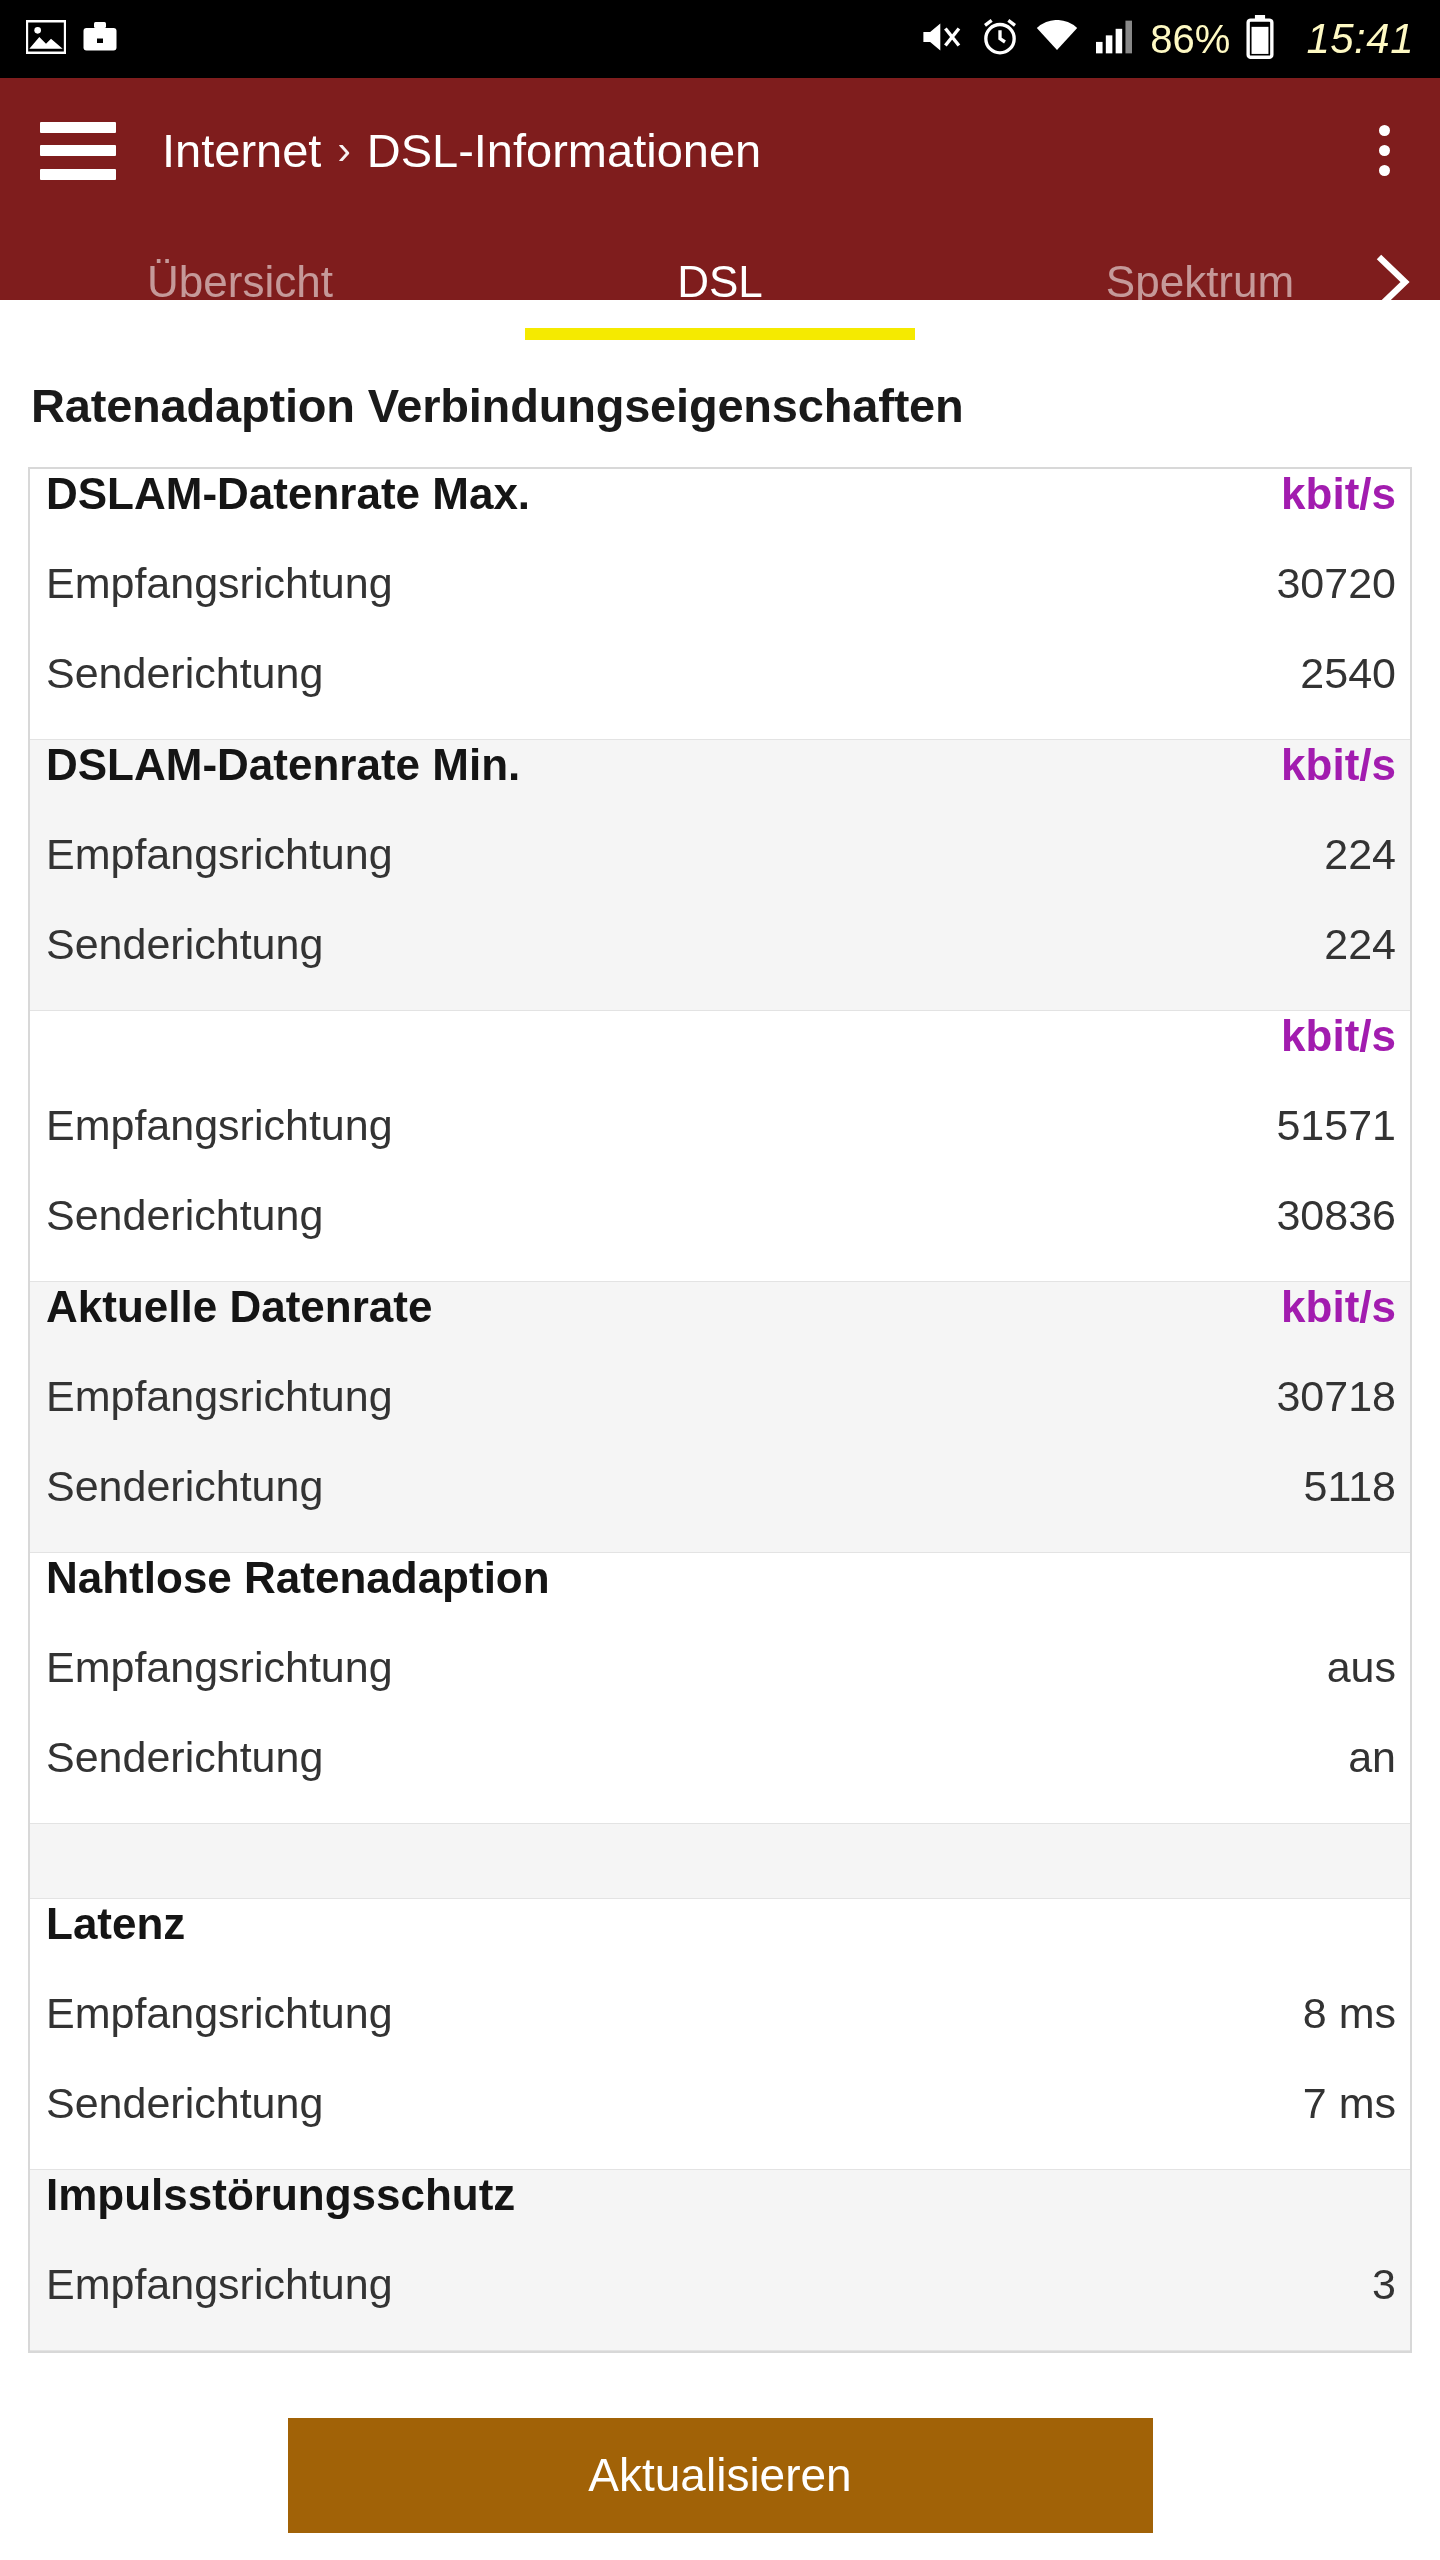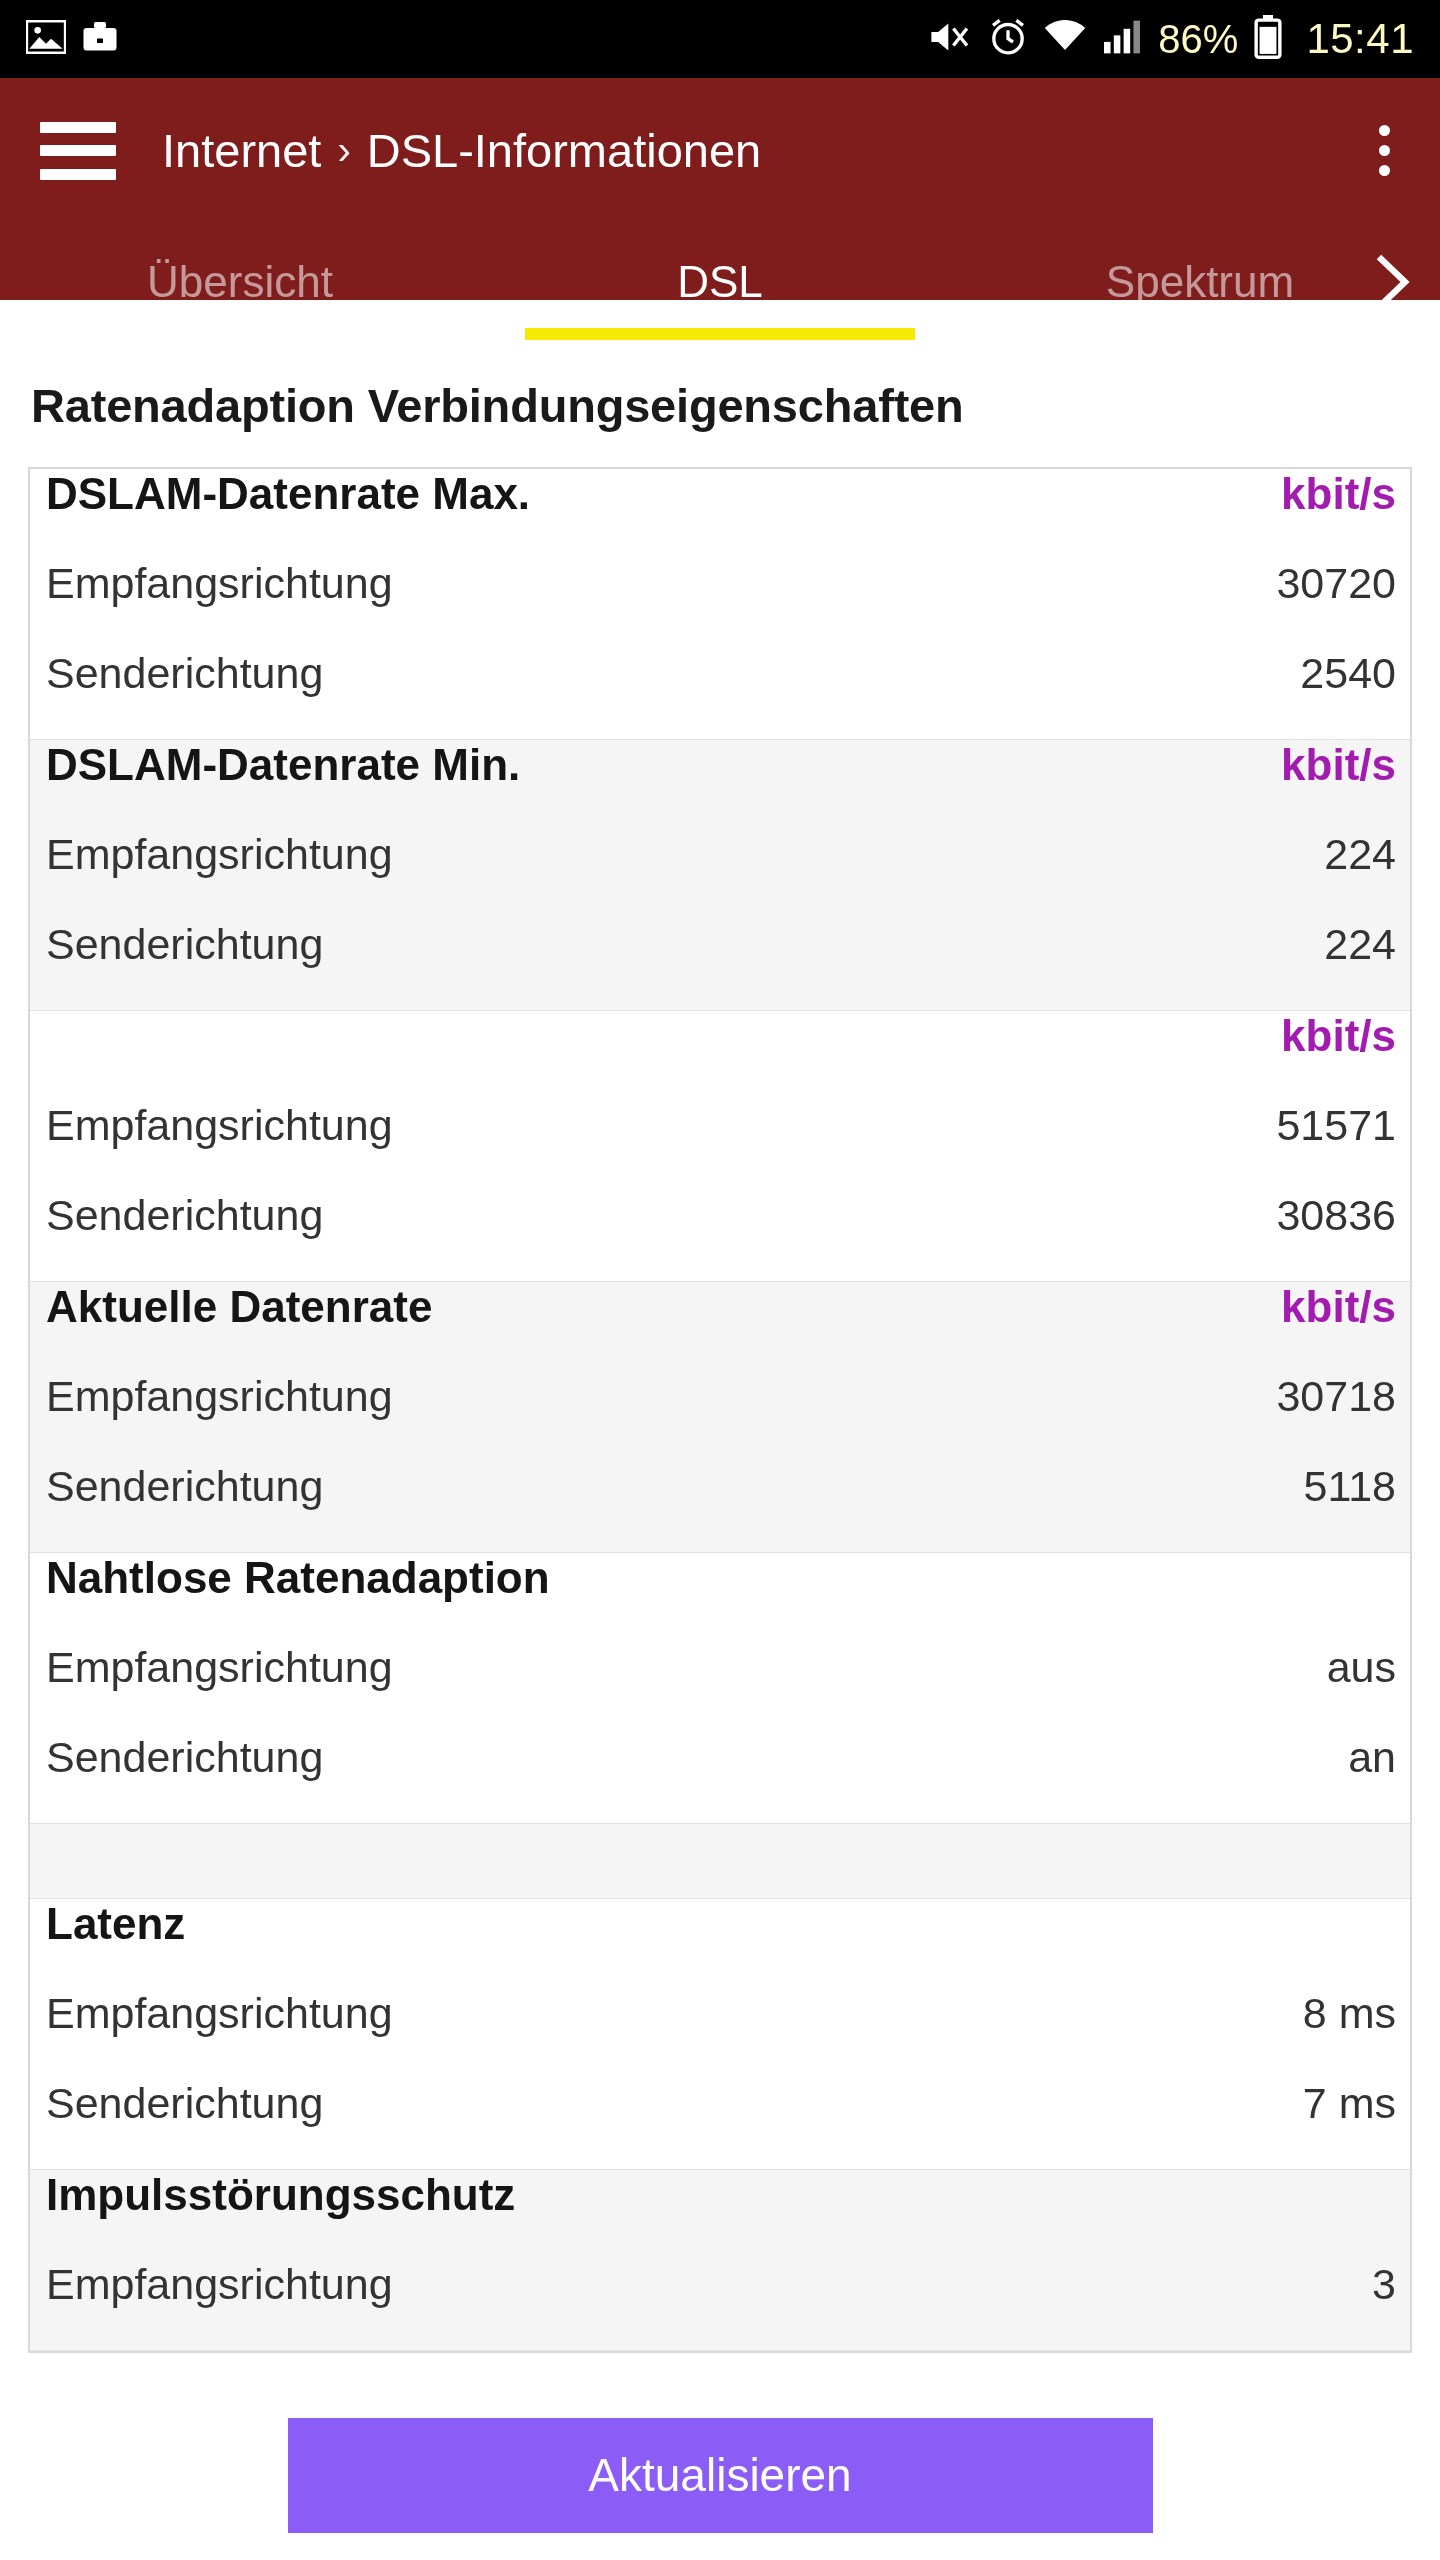--- a/index.html
+++ b/index.html
@@ -19,21 +19,22 @@
     align-items: center;
     padding: 0 26px;
     color: #fef9c3;
   }
   .status-left { display: flex; align-items: center; gap: 16px; }
   .status-right { margin-left: auto; display: flex; align-items: center; gap: 16px; }
   .status-time {
     font-size: 42px;
     letter-spacing: 0.5px;
     font-weight: 400;
-    margin-left: 8px;
+    margin-left: 16px;
+    font-style: italic;
   }
   .status-pct { font-size: 40px; font-weight: 500; }
   .sicon { display: inline-block; }
 
   
   .appbar {
     background: #7f1d1d;
     height: 222px;
     position: relative;
   }
@@ -182,21 +183,21 @@
     height: 170px;
     display: flex;
     align-items: center;
     justify-content: center;
     pointer-events: none;
   }
   .update-btn {
     pointer-events: auto;
     width: 865px;
     height: 115px;
-    background: #8b5cf6;
+    background: #a16207;
     color: #ffffff;
     font-size: 46px;
     border: none;
     display: flex;
     align-items: center;
     justify-content: center;
     cursor: pointer;
     font-family: "Liberation Sans", sans-serif;
   }
 </style>

